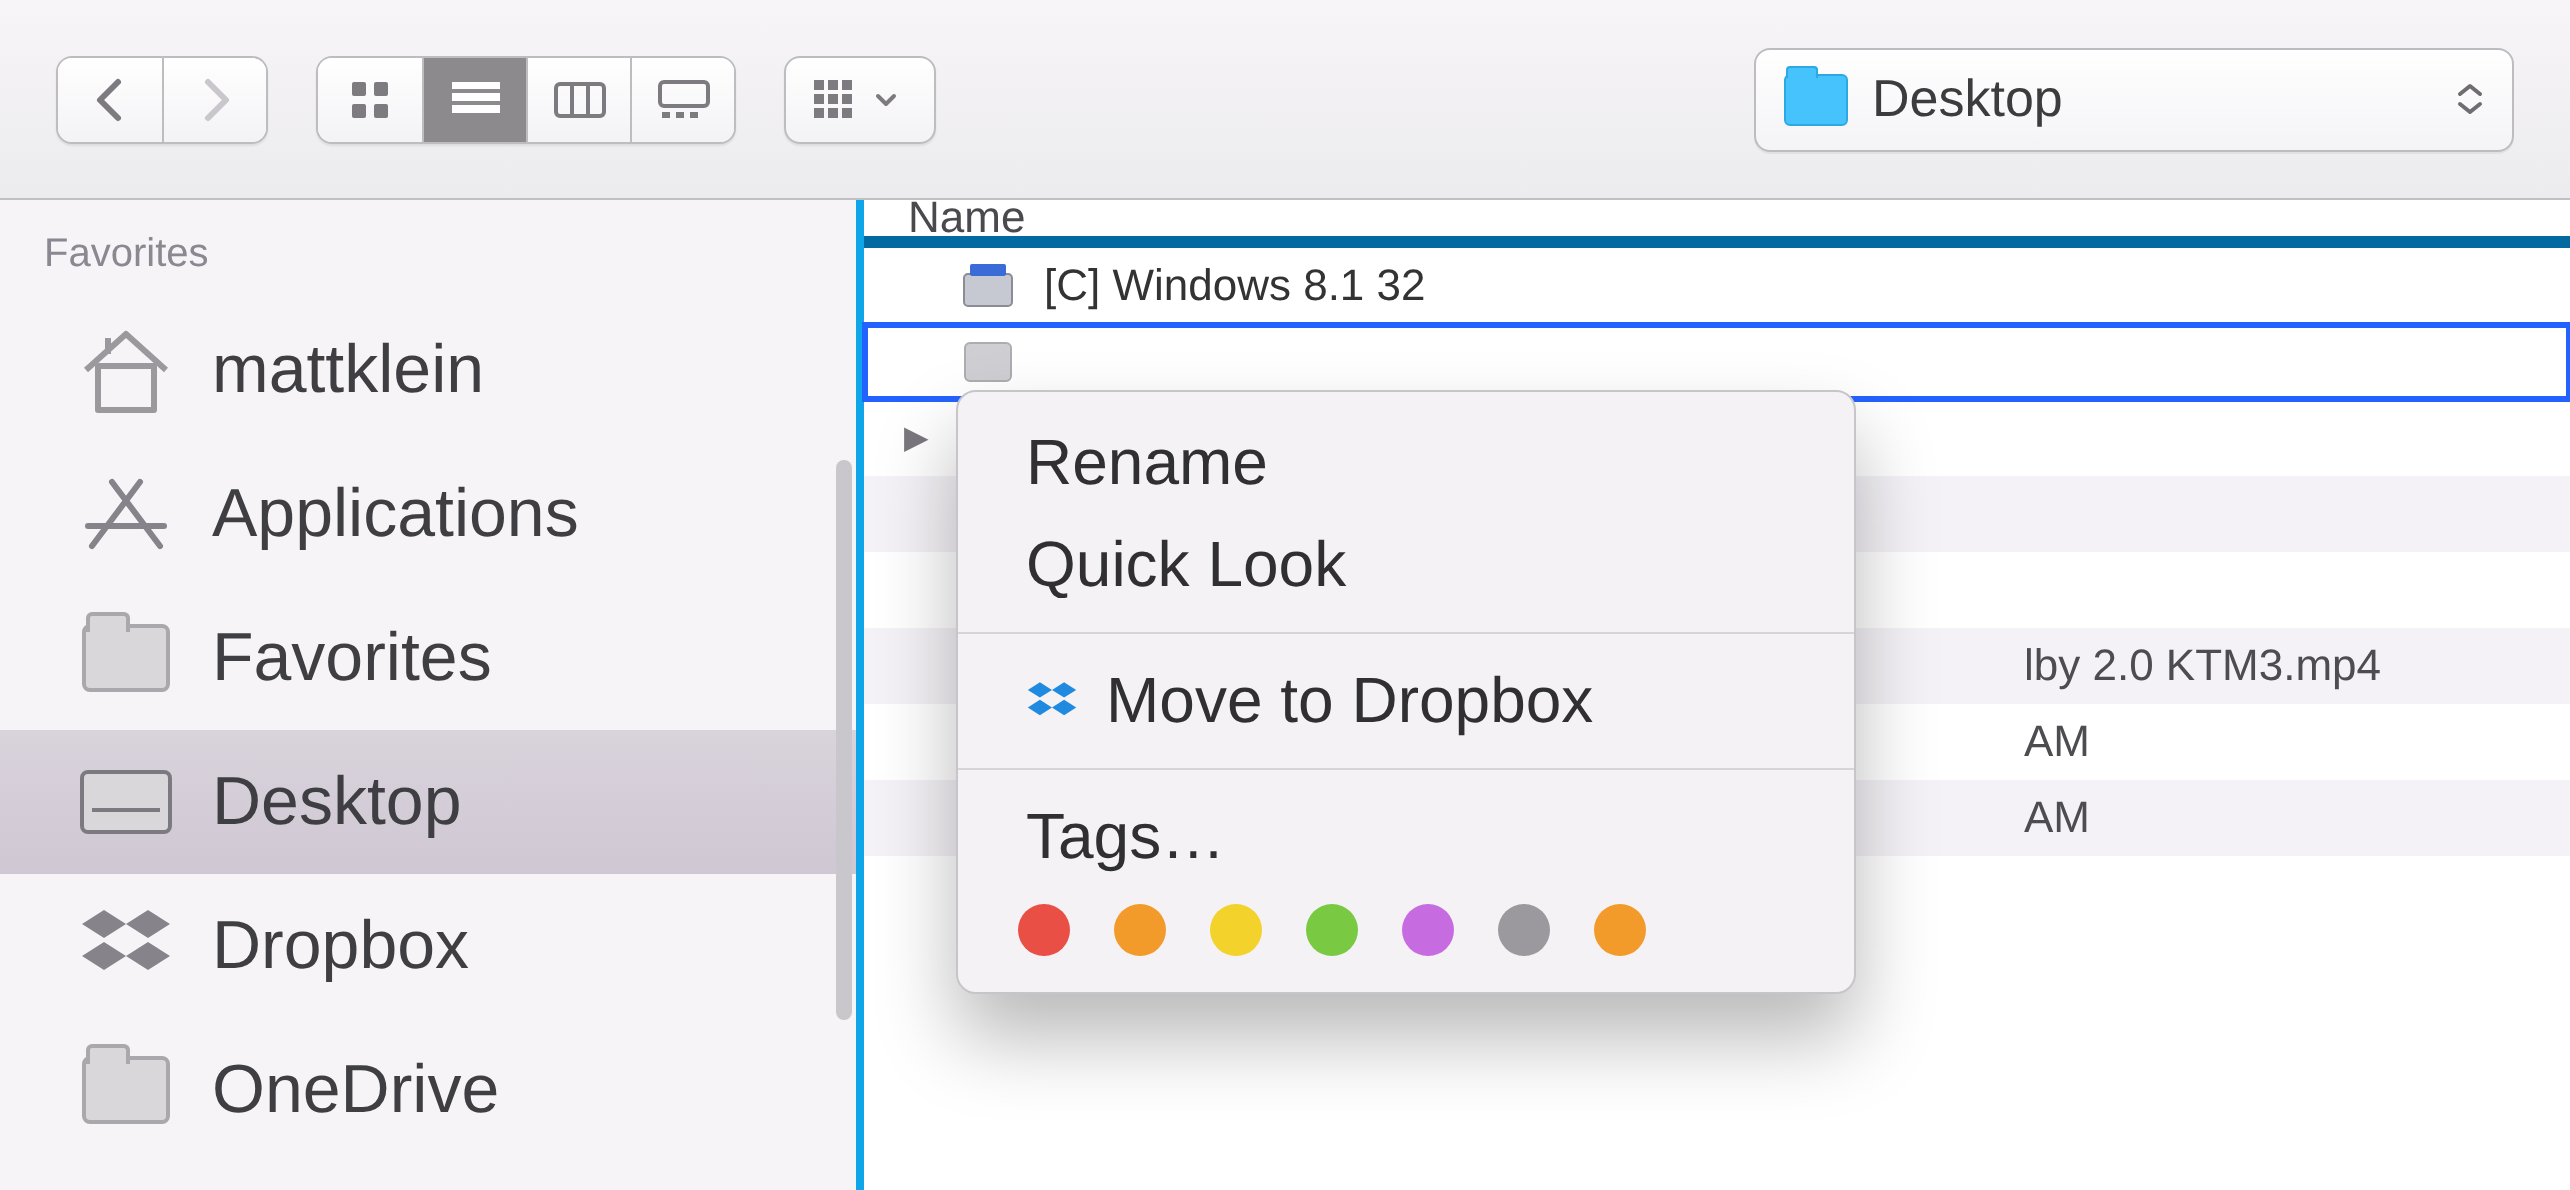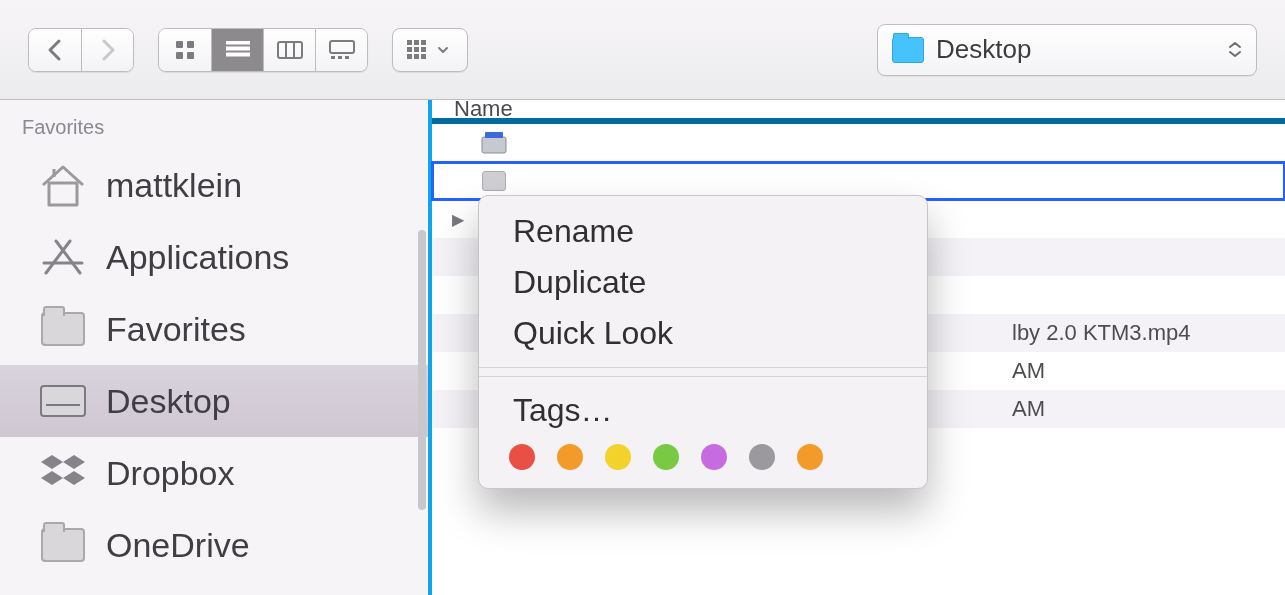--- a/index.html
+++ b/index.html
@@ -329,20 +329,21 @@
     <div class="col-header">Name</div>
 
     <div class="rows">
       <div class="file-row">
         <div class="row-icon">
           <svg width="26" height="24" viewBox="0 0 26 24">
               <rect x="1" y="6" width="24" height="16" rx="2" fill="#c6c9d2" stroke="#8a8d97"></rect>
               <rect x="4" y="1" width="18" height="6" fill="#3a6bd6" rx="1"></rect>
             </svg>
         </div>
+        <span>[C] Windows 8.1 32</span>
       </div>
 
       <div class="file-row alt selected">
         <div class="row-icon">
             <div class="icon-generic"></div>
           </div>
         <span></span>
       </div>
 
       <div class="file-row">
@@ -389,23 +390,31 @@
           </div>
         <span></span>
         <span class="peek-text">AM</span>
       </div>
     </div>
   </div>
 </div>
 
 <div class="ctx-menu">
   <div class="ctx-item">Rename</div>
-  <div class="ctx-item">Duplicate</div>
   <div class="ctx-item">Quick Look</div>
   <div class="ctx-sep"></div>
+  <div class="ctx-item dropbox">
+    <svg class="dropbox-glyph" viewBox="0 0 44 40" fill="#1f8ae0">
+        <polygon points="11,2 22,9 11,16 0,9"></polygon>
+        <polygon points="33,2 44,9 33,16 22,9"></polygon>
+        <polygon points="11,18 22,25 11,32 0,25"></polygon>
+        <polygon points="33,18 44,25 33,32 22,25"></polygon>
+      </svg>
+    <span>Move to Dropbox</span>
+  </div>
   <div class="ctx-sep"></div>
   <div class="ctx-item">Tags…</div>
   <div class="tag-dots">
     <div class="tag-dot" style="background:#e94f45"></div>
     <div class="tag-dot" style="background:#f29b2b"></div>
     <div class="tag-dot" style="background:#f2d22b"></div>
     <div class="tag-dot" style="background:#7ac943"></div>
     <div class="tag-dot" style="background:#c76be0"></div>
     <div class="tag-dot" style="background:#9b999d"></div>
     <div class="tag-dot" style="background:#f29b2b"></div>

